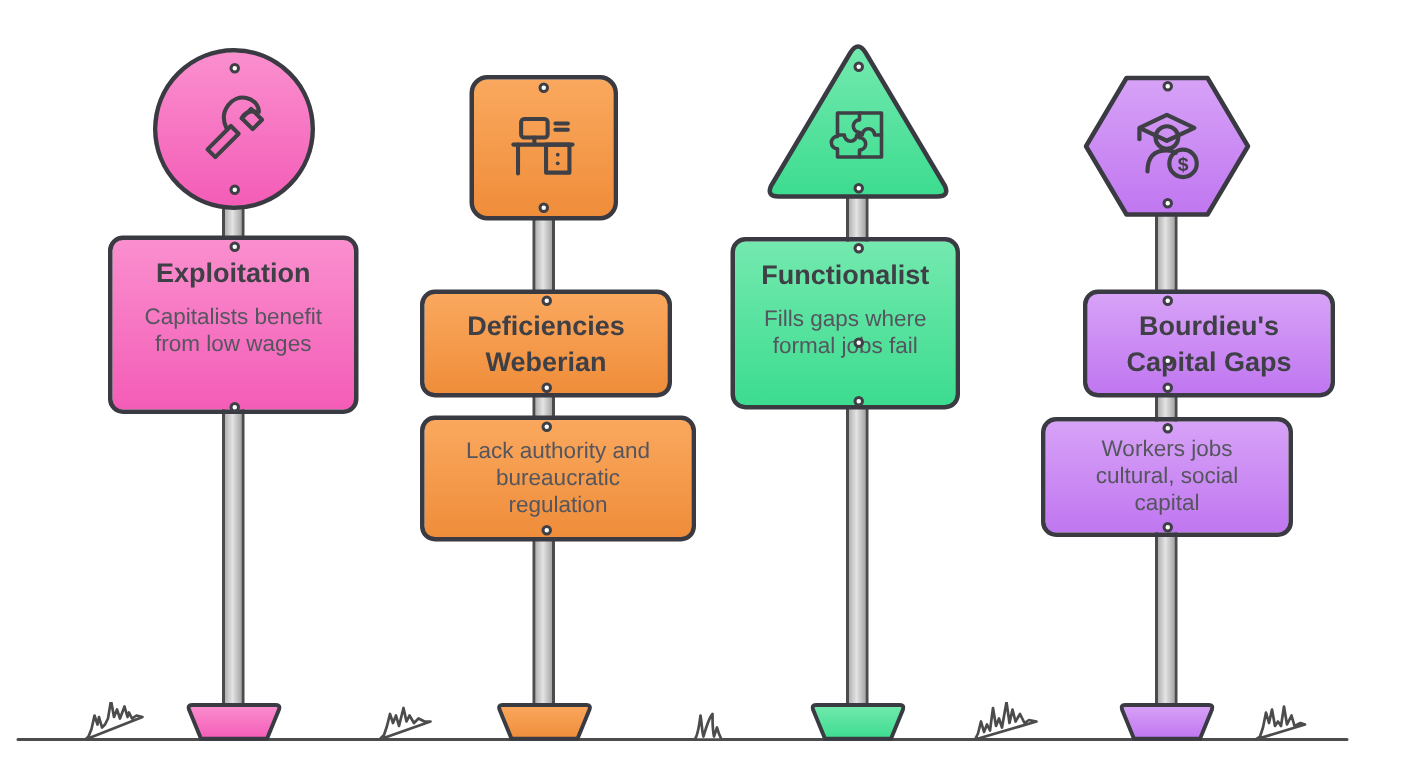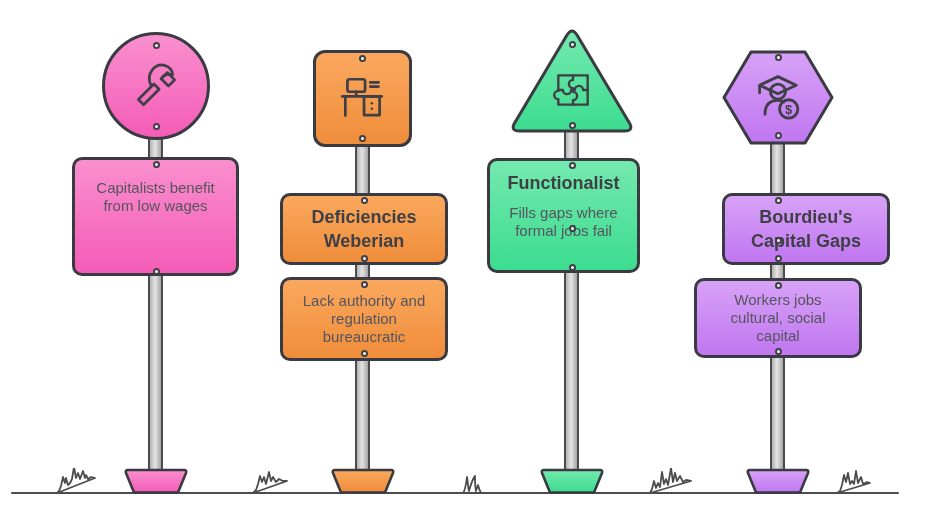--- a/index.html
+++ b/index.html
@@ -67,20 +67,21 @@
         <path d="M9 41 L24 26 L29 31 L14 46 Z"></path>
         <path d="M21 27 C16 16 25 6 34 8 C39 9 42 13 42 17 C37 16 33 17 31 21"></path>
         <path d="M31 21 L37 15 L44 22 L38 28 Z"></path>
       </g>
     </svg>
     <div class="screw" style="left:152.5px;top:42px;"></div>
     <div class="screw" style="left:152.5px;top:123px;"></div>
 
     <div class="board combined" style="left:72px;top:157px;width:167px;height:119px;">
       <div class="title">
+        <div>Exploitation</div>
       </div>
       <div class="desc">
         <div>Capitalists benefit</div>
         <div>from low wages</div>
       </div>
     </div>
     <div class="screw" style="left:152.5px;top:161px;"></div>
     <div class="screw" style="left:152.5px;top:268px;"></div>
 
     <svg class="base-svg" style="left:121px;top:468px;" width="70" height="27" viewBox="0 0 70 27">
@@ -115,25 +116,25 @@
 
     <div class="board" style="left:280px;top:193px;width:168px;height:72px;">
       <div class="title">
         <div>Deficiencies</div>
         <div>Weberian</div>
       </div>
     </div>
     <div class="screw" style="left:360.5px;top:197px;"></div>
     <div class="screw" style="left:360.5px;top:255px;"></div>
 
-    <div class="board" style="left:280px;top:277px;width:168px;height:84px;justify-content:center;">
+    <div class="board" style="left:280px;top:277px;width:184px;height:84px;justify-content:center;">
       <div class="desc">
         <div>Lack authority and</div>
+        <div>bureaucratic</div>
         <div>regulation</div>
-        <div>bureaucratic</div>
       </div>
     </div>
     <div class="screw" style="left:360.5px;top:281px;"></div>
     <div class="screw" style="left:360.5px;top:350px;"></div>
 
     <svg class="base-svg" style="left:328px;top:468px;" width="70" height="27" viewBox="0 0 70 27">
       <defs>
           <linearGradient id="bgrad1" x1="0" y1="0" x2="0" y2="1">
         <stop offset="0" style="stop-color:var(--c1)"></stop>
             <stop offset="1" style="stop-color:var(--c2)"></stop>

